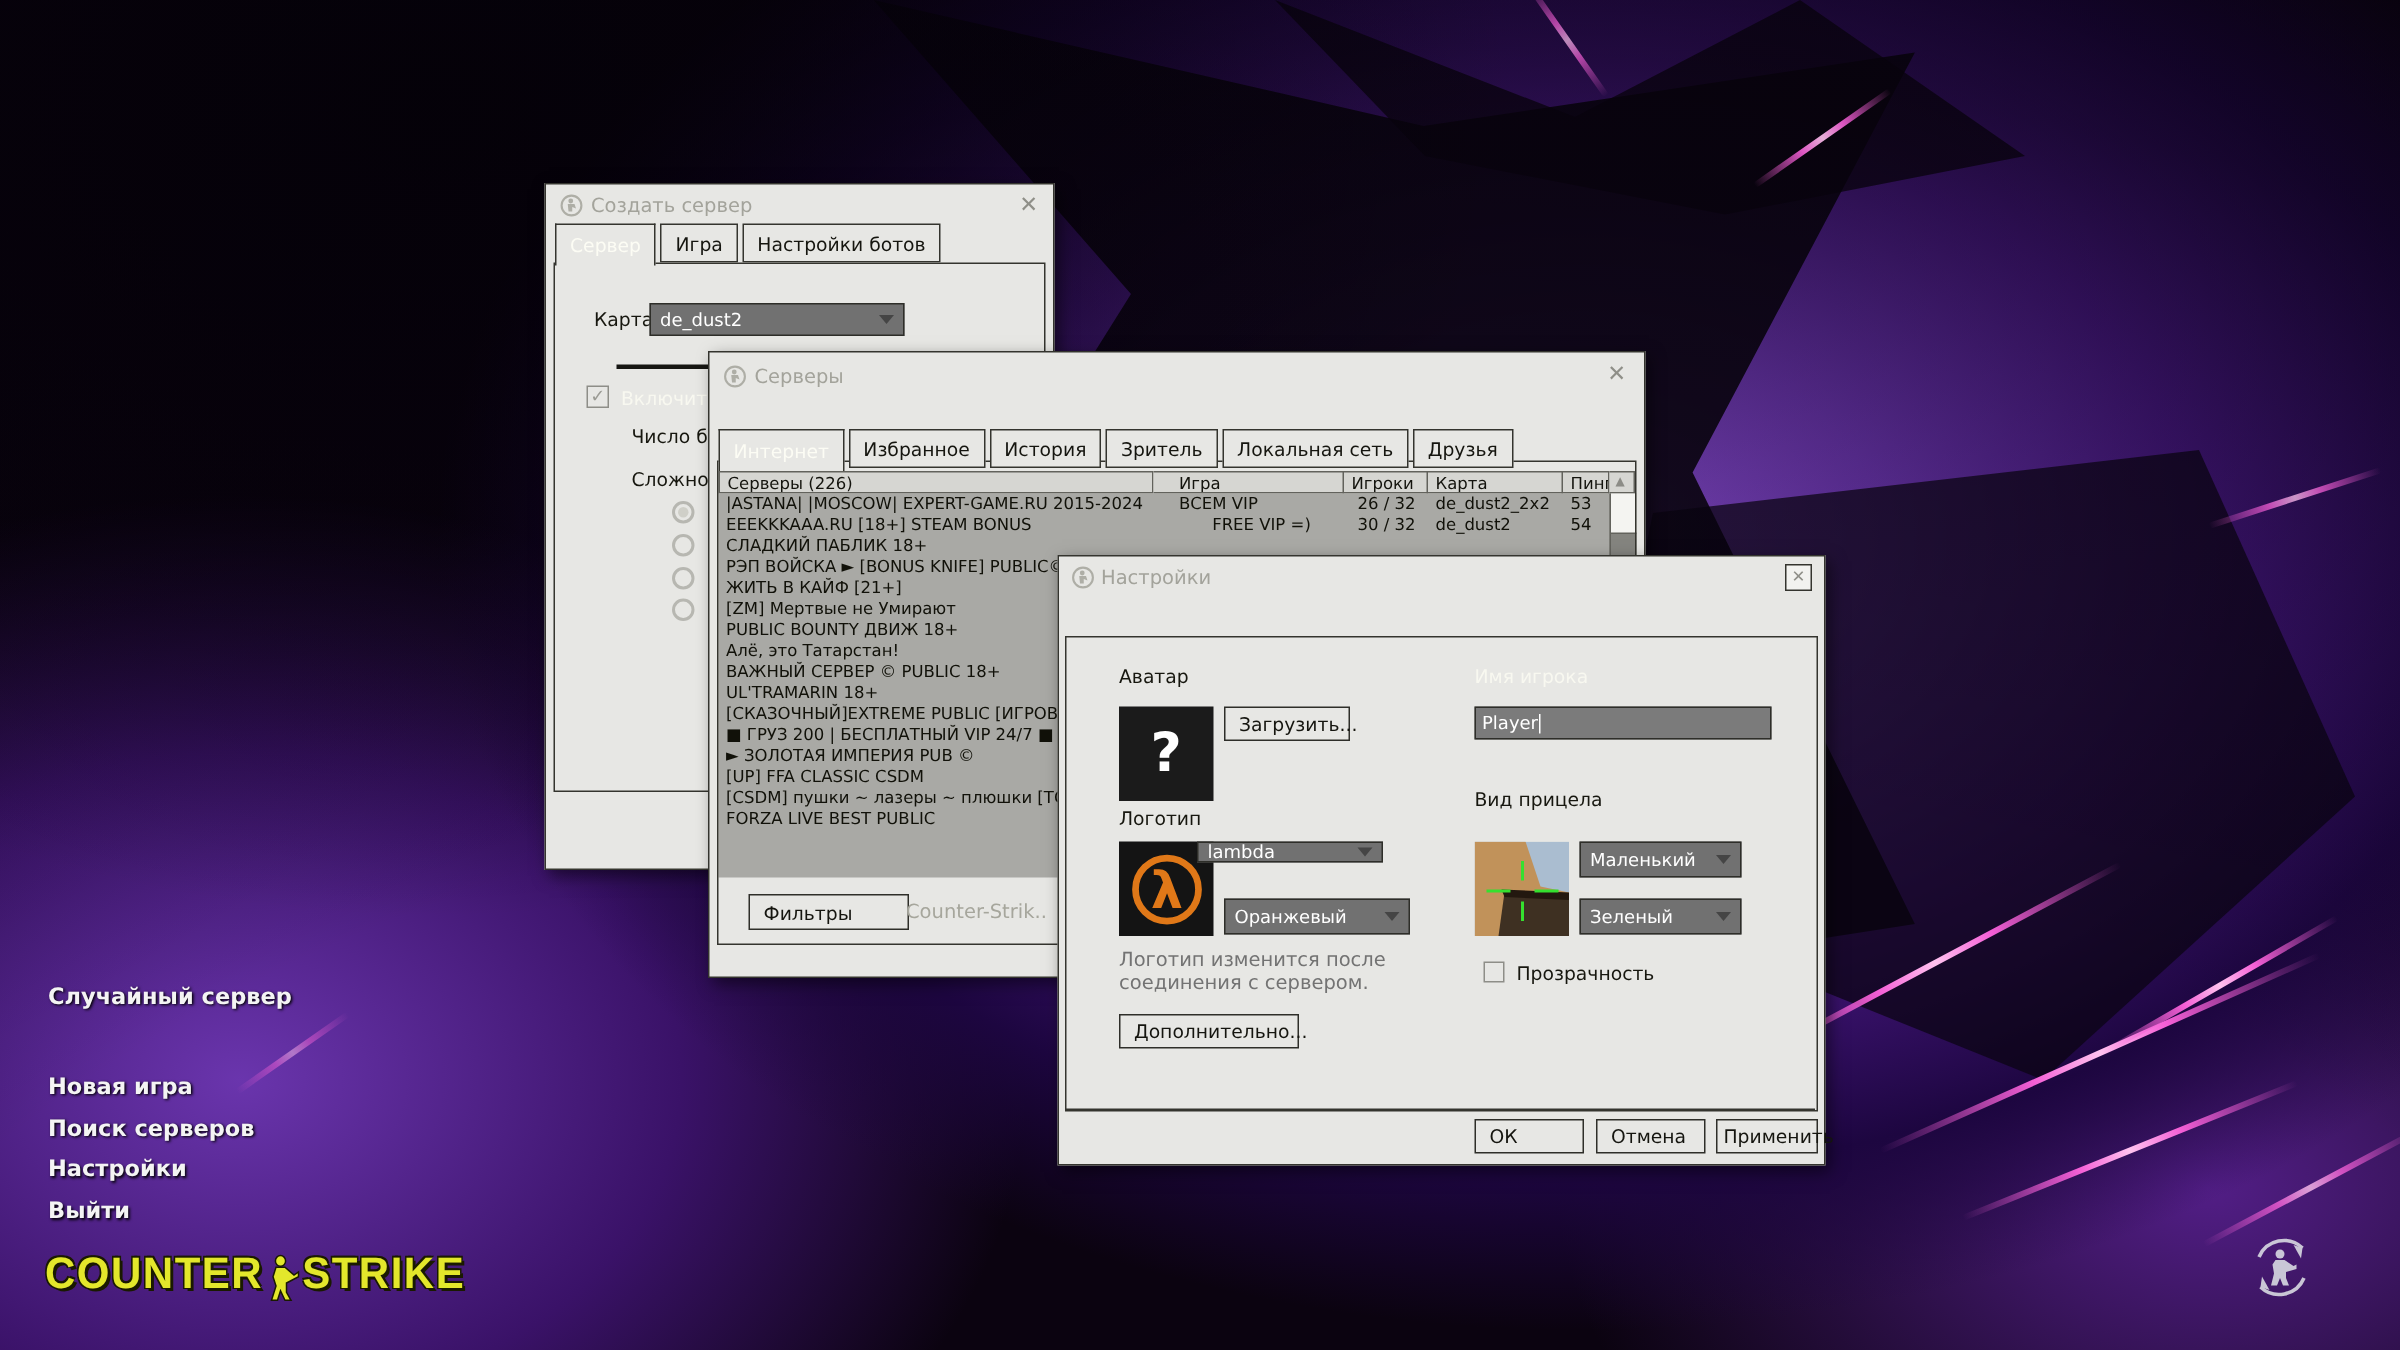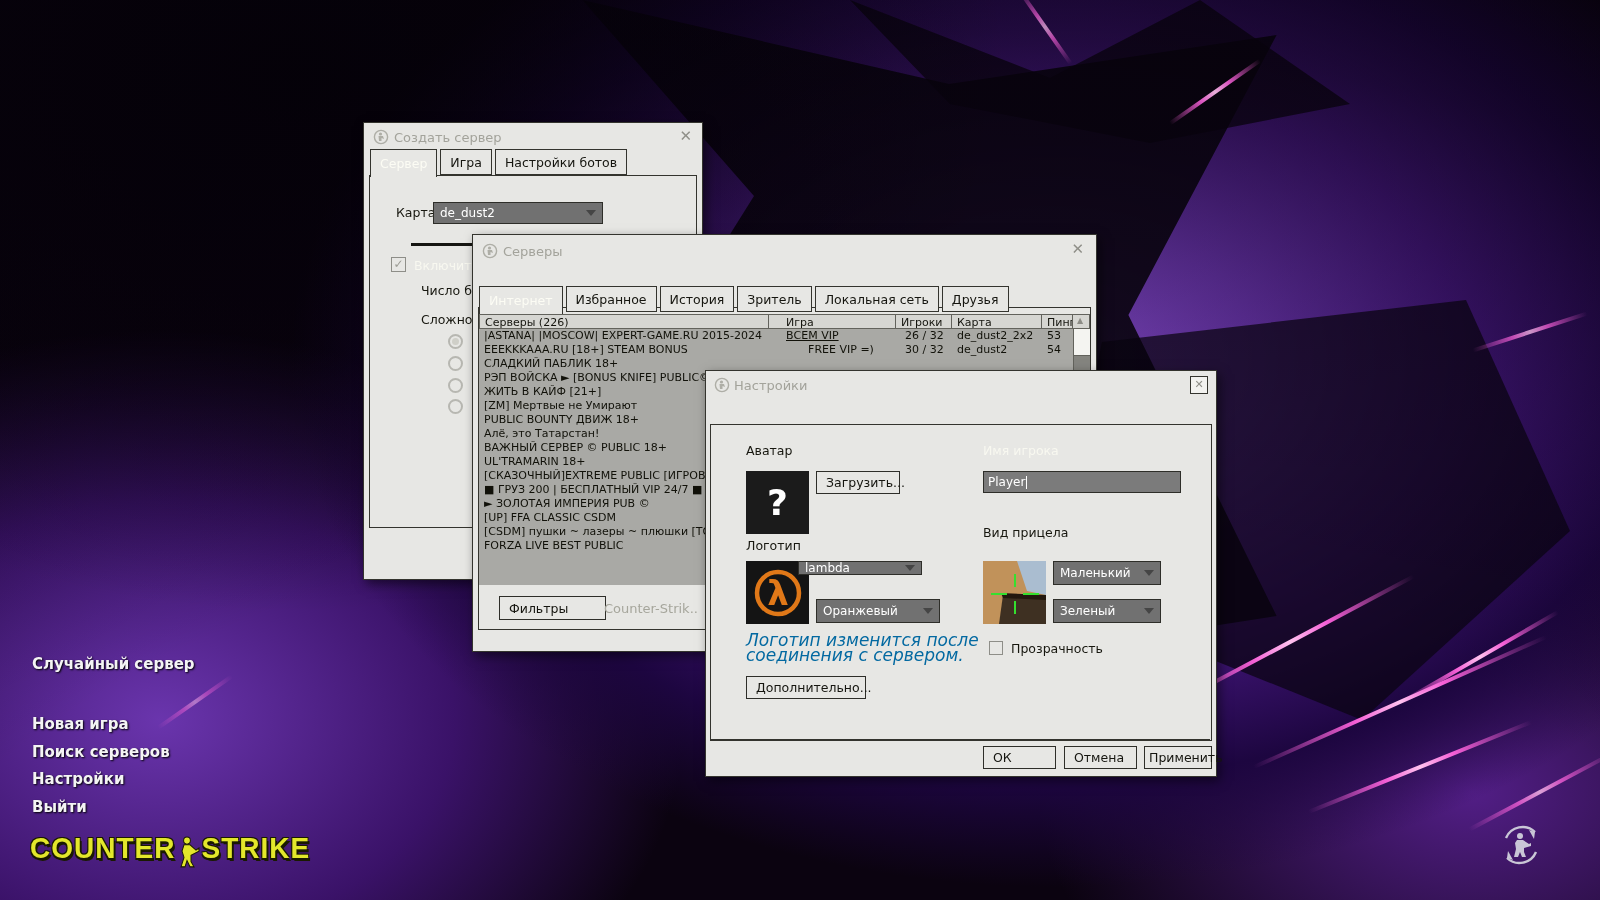--- a/index.html
+++ b/index.html
@@ -63,21 +63,21 @@
   
   .menu-item{position:absolute;left:32px;color:#f4f4f4;font-size:15px;font-weight:bold;
       text-shadow:1px 1px 2px #000;white-space:nowrap;cursor:default;z-index:2;}
   .cs-logo{position:absolute;left:30px;top:833px;z-index:2;display:flex;align-items:center;
       font-family:"Liberation Sans",sans-serif;font-weight:900;font-size:28px;letter-spacing:1px;
       color:#e3e72b;transform:scaleY(1.05);
       text-shadow:-1px -1px 0 #1a1a00,1px -1px 0 #1a1a00,-1px 1px 0 #1a1a00,2px 2px 0 #1a1a00;}
   .dark-input{position:absolute;background:#7b7b7b;border:1px solid #2e2e29;color:#fff;font-size:12px;
       display:flex;align-items:center;padding:0 4px;box-sizing:border-box;}
   .caret{display:inline-block;width:1px;height:13px;background:#fff;margin-left:1px;}
-  .note-text{position:absolute;font-size:17px;color:#0369a1;line-height:15px;font-style:italic;}
+  .note-text{position:absolute;font-size:13px;color:#737373;line-height:15px;}
 </style>
 </head>
 <body>
 
 <div class="bg bg-base"></div>
 <div class="bg-shard shard1"></div>
 <div class="bg-shard shard2"></div>
 <div class="bg-shard shard3"></div>
 <div class="bg bg-vignette"></div>
 <div class="streak" style="left:1150px;top:640px;width:280px;transform:rotate(-28deg);"></div>
@@ -181,21 +181,21 @@
     <div class="th" style="width:127px;padding-left:17px;">Игра</div>
     <div class="th" style="width:56px;">Игроки</div>
     <div class="th" style="width:90px;">Карта</div>
     <div class="th" style="width:31px;">Пинг</div>
     <div class="th" style="width:17px;color:#8c8c86;font-size:8px;padding-left:4px;">▲</div>
   </div>
 
   <div class="list" id="server-list" style="left:6px;top:94px;width:611px;height:256px;">
       <div class="srow">
         <span class="cell" style="width: 290px; padding-left: 5px;">|ASTANA| |MOSCOW| EXPERT-GAME.RU 2015-2024</span>
-        <span class="cell" style="width: 127px; padding-left: 17px; text-decoration: underline;">ВСЕМ VIP</span>
+        <span class="cell" style="width: 127px; padding-left: 17px;">ВСЕМ VIP</span>
         <span class="cell" style="width: 56px; padding-left: 9px;">26 / 32</span>
         <span class="cell" style="width: 90px; padding-left: 5px;">de_dust2_2x2</span>
         <span class="cell" style="width: 31px; padding-left: 5px;">53</span>
       </div>
       <div class="srow">
         <span class="cell" style="width: 290px; padding-left: 5px;">EEEKKKAAA.RU [18+] STEAM BONUS</span>
         <span class="cell" style="width: 127px; padding-left: 17px; text-align: center;">FREE VIP =)</span>
         <span class="cell" style="width: 56px; padding-left: 9px;">30 / 32</span>
         <span class="cell" style="width: 90px; padding-left: 5px;">de_dust2</span>
         <span class="cell" style="width: 31px; padding-left: 5px;">54</span>

